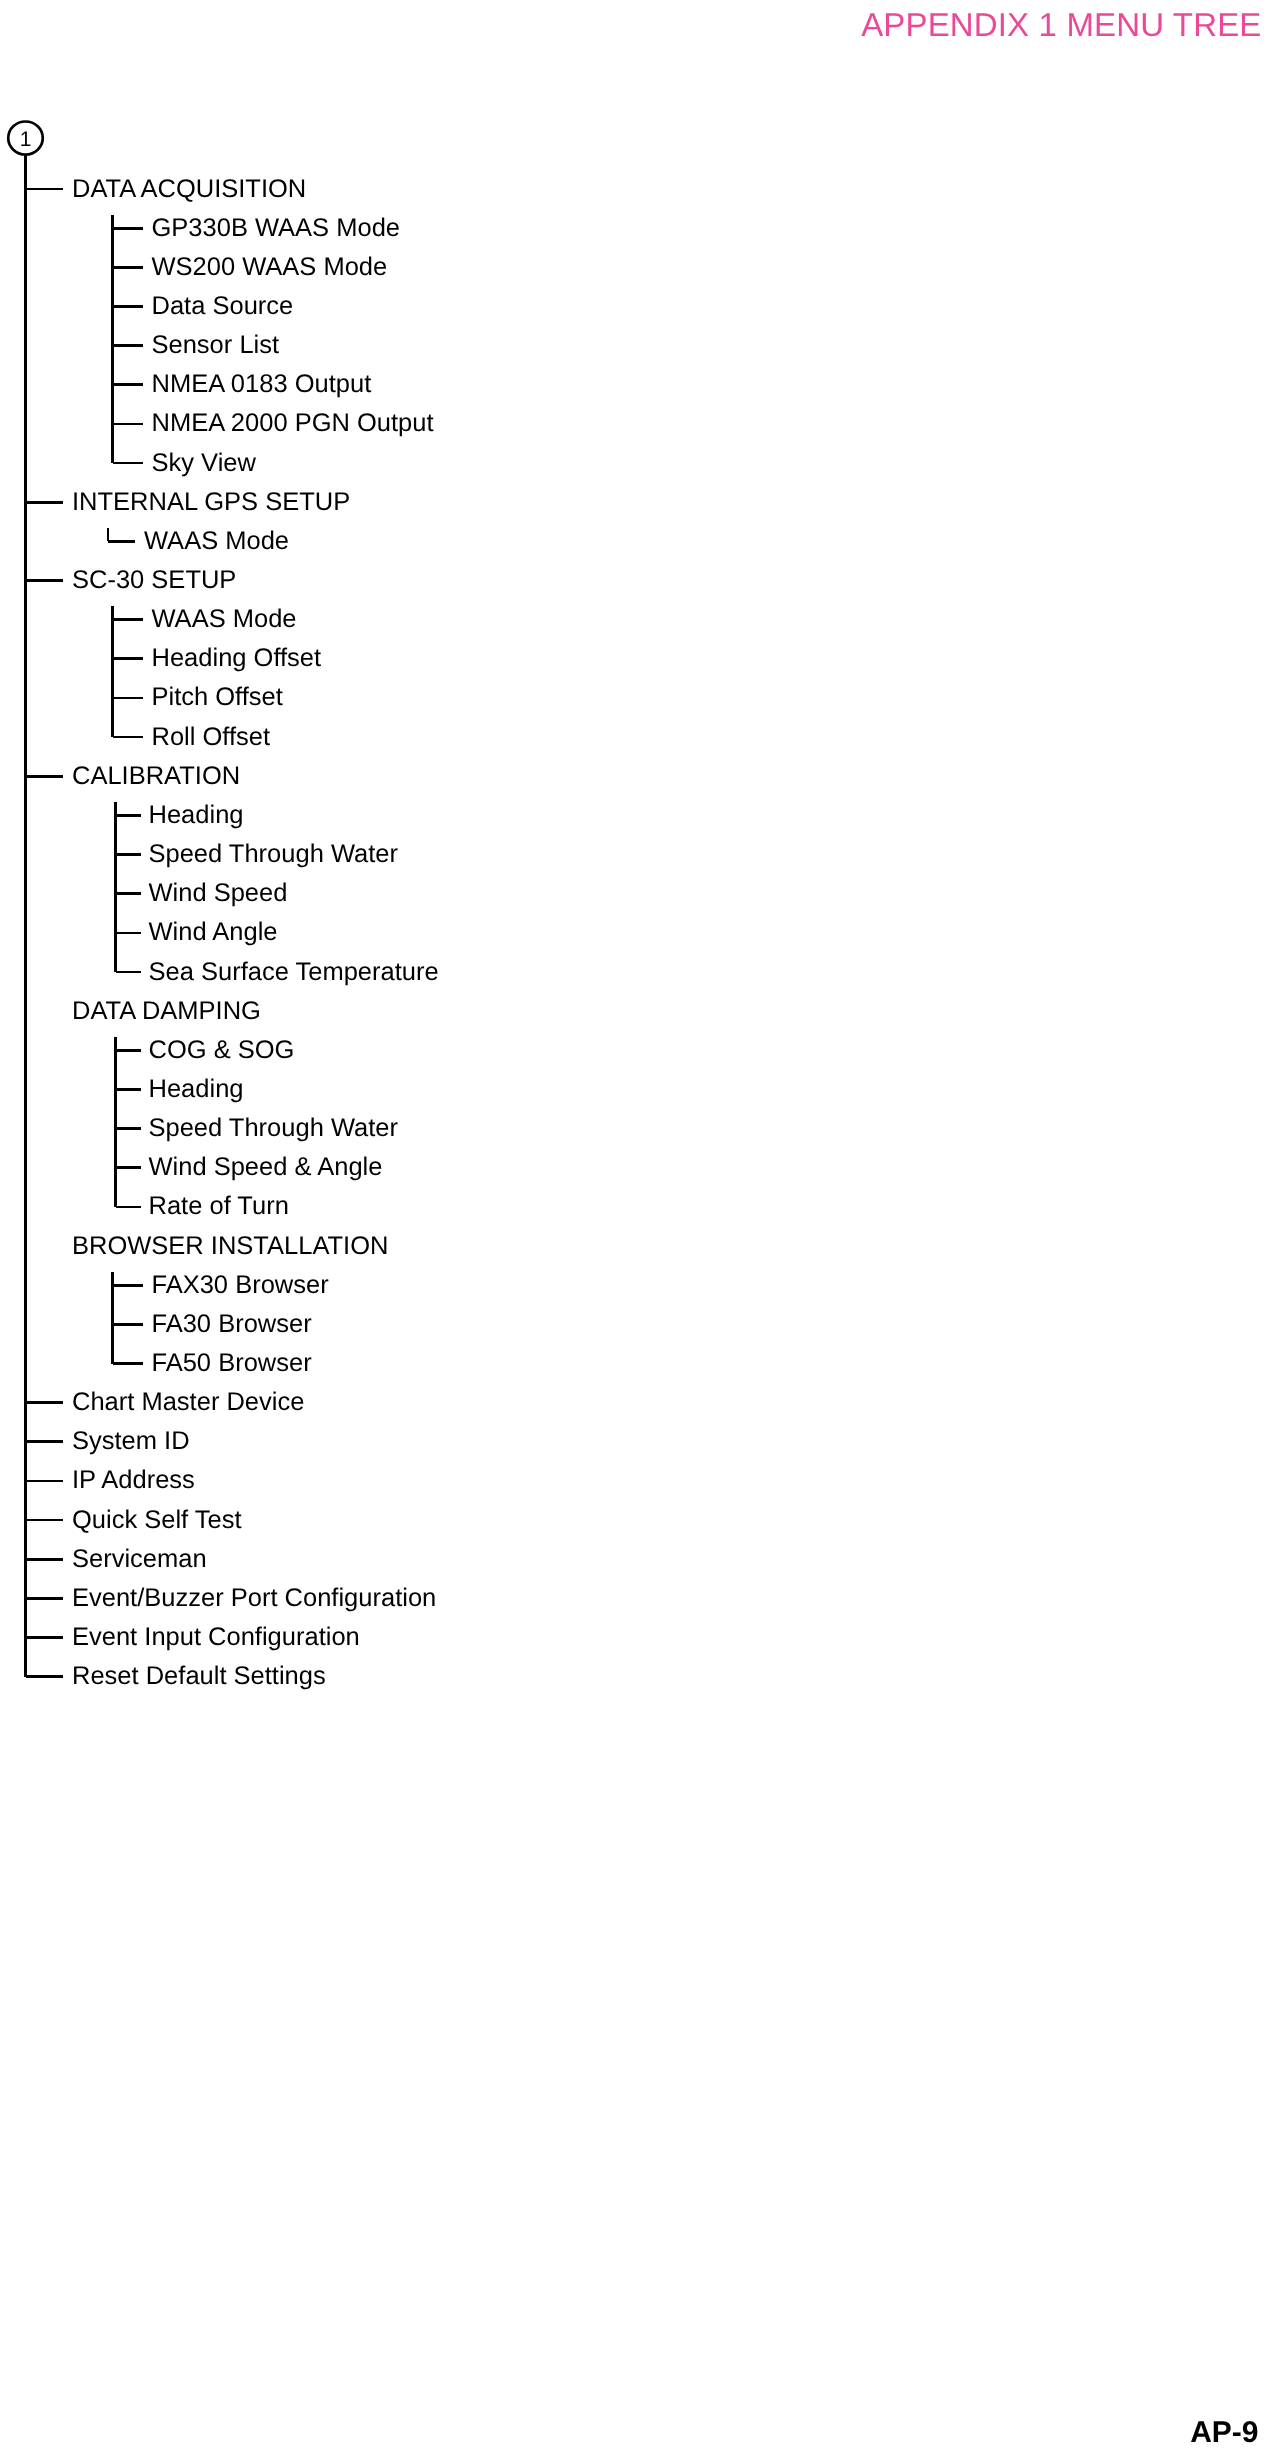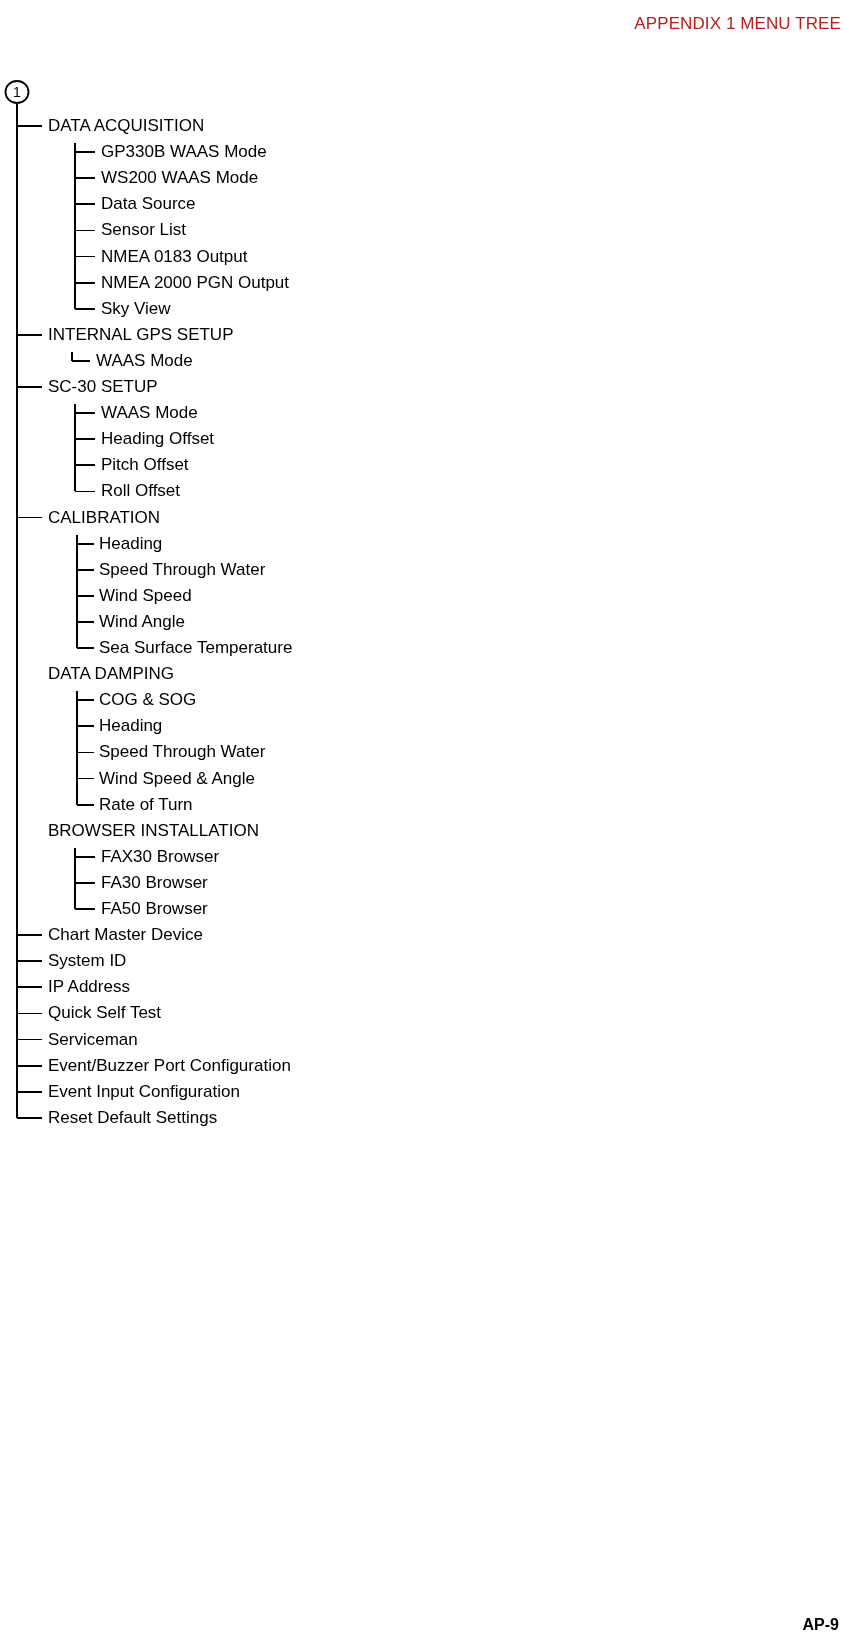--- a/index.html
+++ b/index.html
@@ -22,25 +22,24 @@
     position: absolute;
     top: 0;
     left: 0;
     width: 845px;
     height: 34px;
   }
   #header-title {
     position: absolute;
     right: 4px;
     top: 4px;
-    font-size: 17px;
+    font-size: 22px;
     letter-spacing: 0.1px;
     white-space: nowrap;
-    color: #b91c1c;
-    margin-top: 10px;
+    color: #ec4899;
   }
 
   
   #tree-area {
     position: absolute;
     left: 0;
     top: 0;
     width: 845px;
     height: 1200px;
   }
@@ -71,21 +70,21 @@
     position: absolute;
     left: 0;
     bottom: 0;
     width: 845px;
     height: 46px;
   }
   #footer-page-number {
     position: absolute;
     right: 6px;
     bottom: 6px;
-    font-size: 16px;
+    font-size: 20px;
     font-weight: bold;
     white-space: nowrap;
   }
 </style>
 </head>
 <body>
 
 <div id="page-header">
   <div id="header-title">APPENDIX 1 MENU TREE</div>
 </div>

